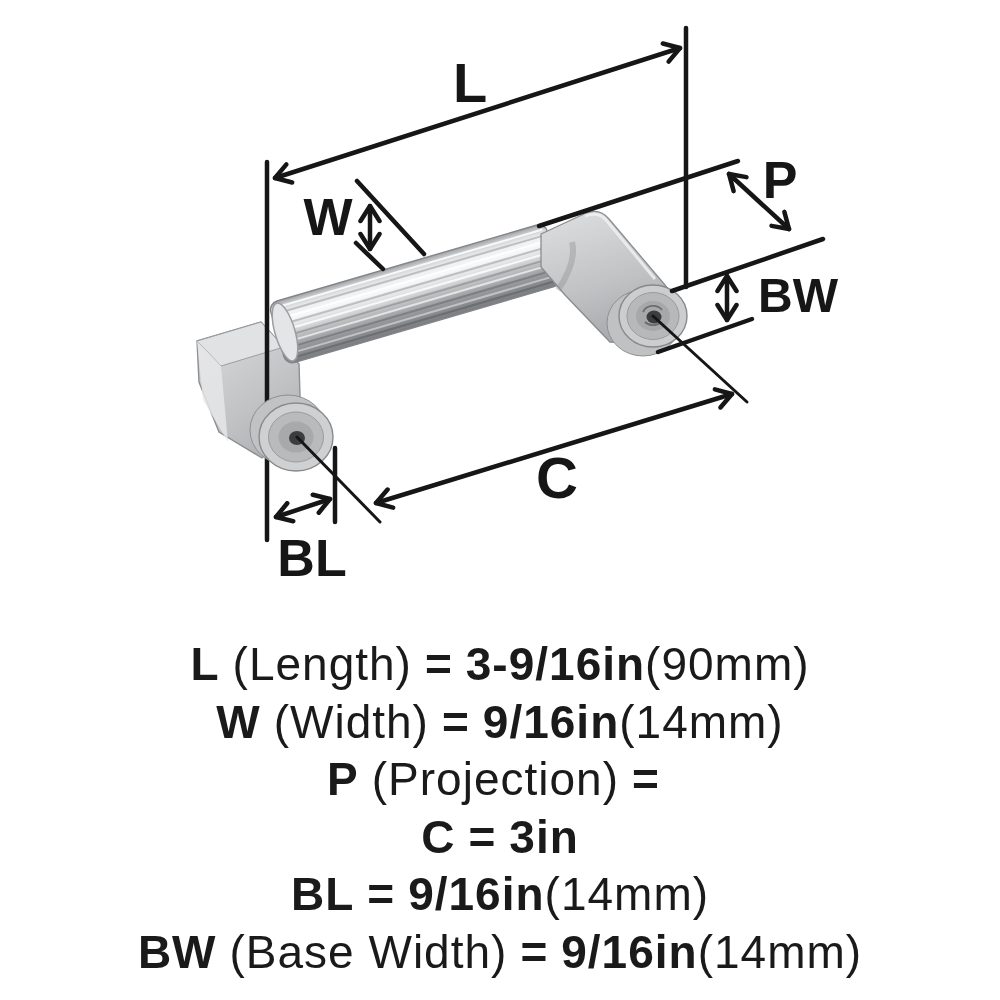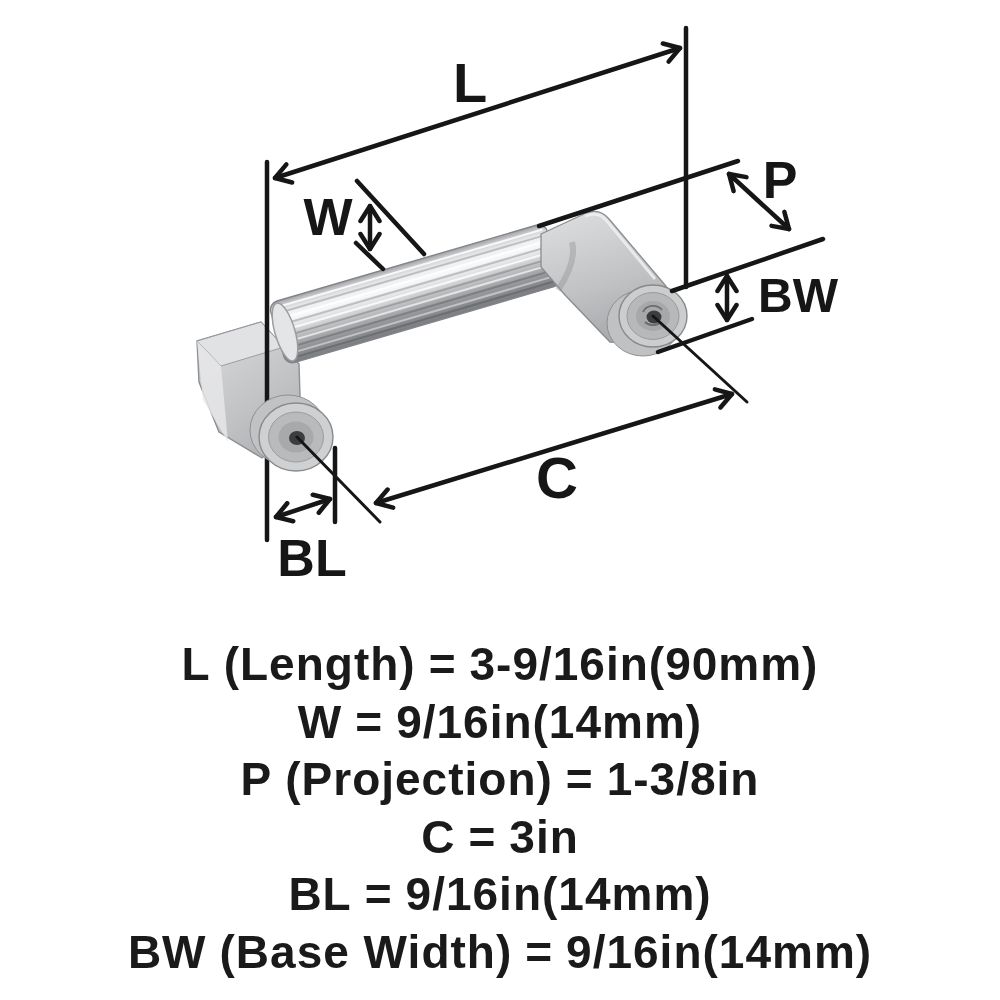--- a/index.html
+++ b/index.html
@@ -13,21 +13,21 @@
   .legend{
     position:absolute;left:0;right:0;top:636px;
     display:flex;flex-direction:column;align-items:center;
   }
   .legend-line{
     display:flex;align-items:baseline;gap:13px;
     height:57.5px;line-height:57.5px;
     font-size:46px;color:#1a1a1a;letter-spacing:1px;white-space:nowrap;
   }
   .b{font-weight:bold;}
-  .r{font-weight:bold;}
+  .r{font-weight:normal;}
   .vm{display:flex;align-items:center;}
 </style>
 </head>
 <body>
 
 <div class="stage">
 
   <svg class="diagram-svg" width="1000" height="625" viewBox="0 0 1000 625">
     <defs>
       <marker id="arr" viewBox="-18 -12 22 24" refX="0" refY="0" markerWidth="22" markerHeight="24" orient="auto-start-reverse" markerUnits="userSpaceOnUse">
@@ -150,33 +150,33 @@
       <span class="r">(Length)</span>
       <span class="b">=</span>
       <span class="vm">
           <span class="b">3-9/16in</span>
           <span class="r">(90mm)</span>
         </span>
     </div>
 
     <div class="legend-line">
       <span class="b">W</span>
+      <span class="r">(Width)</span>
       <span class="b">=</span>
       <span class="vm">
           <span class="b">9/16in</span>
           <span class="r">(14mm)</span>
         </span>
     </div>
 
     <div class="legend-line">
       <span class="b">P</span>
       <span class="r">(Projection)</span>
       <span class="b">=</span>
       <span class="vm">
-          <span class="b">1-3/8in</span>
         </span>
     </div>
 
     <div class="legend-line">
       <span class="b">C</span>
       <span class="b">=</span>
       <span class="vm">
           <span class="b">3in</span>
         </span>
     </div>

